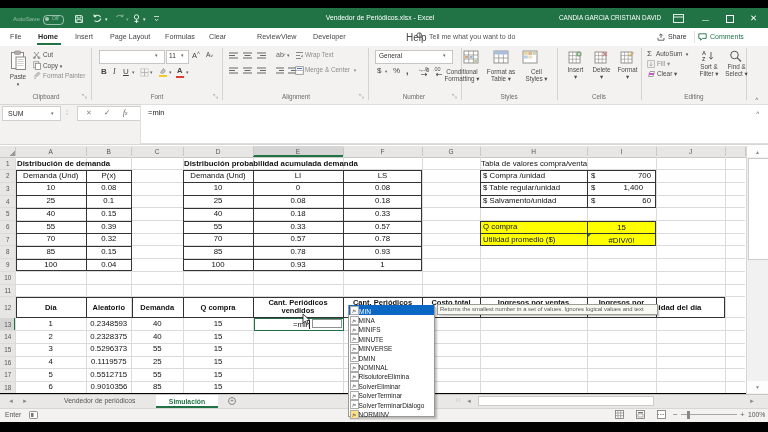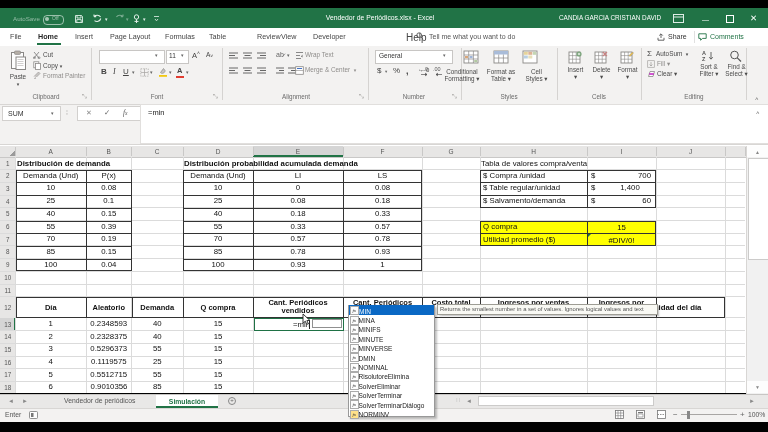--- a/index.html
+++ b/index.html
@@ -48,21 +48,21 @@
   </svg>
 <div class="t" style="left:750px;top:13.5px;font-size:8.5px;color:#fff;">✕</div>
 
 <div class="a" style="left:0;top:28px;width:768px;height:18px;background:#ffffff;"></div>
 <div class="t" style="left:10px;top:33px;font-size:7.2px;color:#444;">File</div>
 <div class="t" style="left:38px;top:33px;font-size:7.2px;color:#262626;font-weight:bold;">Home</div>
 <div class="a" style="left:37px;top:42.5px;width:24px;height:2px;background:#217346;"></div>
 <div class="t" style="left:75px;top:33px;font-size:7.2px;color:#444;">Insert</div>
 <div class="t" style="left:110px;top:33px;font-size:7.2px;color:#444;">Page Layout</div>
 <div class="t" style="left:165px;top:33px;font-size:7.2px;color:#444;">Formulas</div>
-<div class="t" style="left:209px;top:33px;font-size:7.2px;color:#444;">Table</div>
+<div class="t" style="left:209px;top:33px;font-size:7.2px;color:#444;">Clear</div>
 <div class="t" style="left:243px;top:33px;font-size:7.2px;color:#444;padding-left:14px;">Review</div>
 <div class="t" style="left:281px;top:33px;font-size:7.2px;color:#444;">View</div>
 <div class="t" style="left:313px;top:33px;font-size:7.2px;color:#444;">Developer</div>
 <div class="t" style="left:362px;top:33px;font-size:10px;color:#444;margin-left:44px;">Help</div>
 <svg class="a" style="left:416px;top:32px;" width="8" height="8" viewBox="0 0 8 8">
     <circle cx="3.2" cy="3.2" r="2.4" fill="none" stroke="#555" stroke-width="0.9"></circle>
     <path d="M5 5 L7.2 7.2" stroke="#555" stroke-width="0.9"></path>
   </svg>
 <div class="t" style="left:429px;top:33px;font-size:7px;color:#555;">Tell me what you want to do</div>
 <svg class="a" style="left:657px;top:32.5px;" width="8" height="8" viewBox="0 0 8 8">
@@ -359,21 +359,21 @@
 <div class="d" style="left:15.5px;top:195.1px;width:70.5px;">25</div>
 <div class="d" style="left:15.5px;top:207.8px;width:70.5px;">40</div>
 <div class="d" style="left:15.5px;top:220.5px;width:70.5px;">55</div>
 <div class="d" style="left:15.5px;top:233.2px;width:70.5px;">70</div>
 <div class="d" style="left:15.5px;top:245.9px;width:70.5px;">85</div>
 <div class="d" style="left:15.5px;top:258.6px;width:70.5px;">100</div>
 <div class="d" style="left:86px;top:182.4px;width:45.5px;">0.08</div>
 <div class="d" style="left:86px;top:195.1px;width:45.5px;">0.1</div>
 <div class="d" style="left:86px;top:207.8px;width:45.5px;">0.15</div>
 <div class="d" style="left:86px;top:220.5px;width:45.5px;">0.39</div>
-<div class="d" style="left:86px;top:233.2px;width:45.5px;">0.19</div>
+<div class="d" style="left:86px;top:233.2px;width:45.5px;">0.32</div>
 <div class="d" style="left:86px;top:245.9px;width:45.5px;">0.15</div>
 <div class="d" style="left:86px;top:258.6px;width:45.5px;">0.04</div>
 
 <div class="t" style="left:184px;top:159.8px;font-size:7.8px;font-weight:bold;color:#111;">Distribución probabilidad acumulada demanda</div>
 <div class="a" style="left:183px;top:169.7px;width:239px;height:101.6px;border:1px solid #333;box-sizing:border-box;"></div>
 <div class="a" style="left:253px;top:169.7px;width:1px;height:101.6px;background:#333;"></div>
 <div class="a" style="left:343px;top:169.7px;width:1px;height:101.6px;background:#333;"></div>
 <div class="a" style="left:183px;top:182.4px;width:239px;height:1px;background:#333;"></div>
 <div class="a" style="left:183px;top:195.1px;width:239px;height:1px;background:#333;"></div>
 <div class="a" style="left:183px;top:207.8px;width:239px;height:1px;background:#333;"></div>
@@ -406,26 +406,26 @@
 <div class="d" style="left:343px;top:245.9px;width:79px;">0.93</div>
 <div class="d" style="left:343px;top:258.6px;width:79px;">1</div>
 
 <div class="t" style="left:481px;top:159.8px;font-size:7.8px;font-weight:normal;color:#111;">Tabla de valores compra/venta</div>
 <div class="a" style="left:480px;top:169.7px;width:176px;height:38.1px;border:1px solid #333;box-sizing:border-box;"></div>
 <div class="a" style="left:587px;top:169.7px;width:1px;height:38.1px;background:#333;"></div>
 <div class="a" style="left:480px;top:182.4px;width:176px;height:1px;background:#333;"></div>
 <div class="a" style="left:480px;top:195.1px;width:176px;height:1px;background:#333;"></div>
 <div class="d" style="left:483px;top:169.7px;text-align:left;">$ Compra /unidad</div>
 <div class="d" style="left:483px;top:182.4px;text-align:left;">$ Table regular/unidad</div>
-<div class="d" style="left:483px;top:195.1px;text-align:left;">$ Salvamento/demanda</div>
+<div class="d" style="left:483px;top:195.1px;text-align:left;">$ Salvamento/unidad</div>
 <div class="d" style="left:591px;top:169.7px;text-align:left;">$</div>
 <div class="d" style="left:591px;top:182.4px;text-align:left;">$</div>
 <div class="d" style="left:591px;top:195.1px;text-align:left;">$</div>
 <div class="d" style="left:587px;top:169.7px;width:64px;text-align:right;">700</div>
-<div class="d" style="left:598px;top:182.4px;width:64px;">1,400</div>
+<div class="d" style="left:579px;top:182.4px;width:64px;text-align:right;">1,400</div>
 <div class="d" style="left:587px;top:195.1px;width:64px;text-align:right;">60</div>
 
 <div class="a" style="left:480px;top:220.5px;width:176px;height:25.4px;background:#ffff00;border:1px solid #333;box-sizing:border-box;"></div>
 <div class="a" style="left:587px;top:220.5px;width:1px;height:25.4px;background:#333;"></div>
 <div class="a" style="left:480px;top:233.2px;width:176px;height:1px;background:#333;"></div>
 <div class="t" style="left:483px;top:223.4px;font-size:7.8px;color:#111;">Q compra</div>
 <div class="c" style="left:587px;top:223.4px;width:69px;font-size:7.8px;color:#111;">15</div>
 <div class="t" style="left:483px;top:236.1px;font-size:7.8px;color:#111;">Utilidad promedio ($)</div>
 <div class="c" style="left:587px;top:236.1px;width:69px;font-size:7.8px;color:#111;">#DIV/0!</div>
 <div class="a" style="left:588px;top:234.2px;width:0;height:0;border-top:3px solid #1a6e41;border-right:3px solid transparent;"></div>

